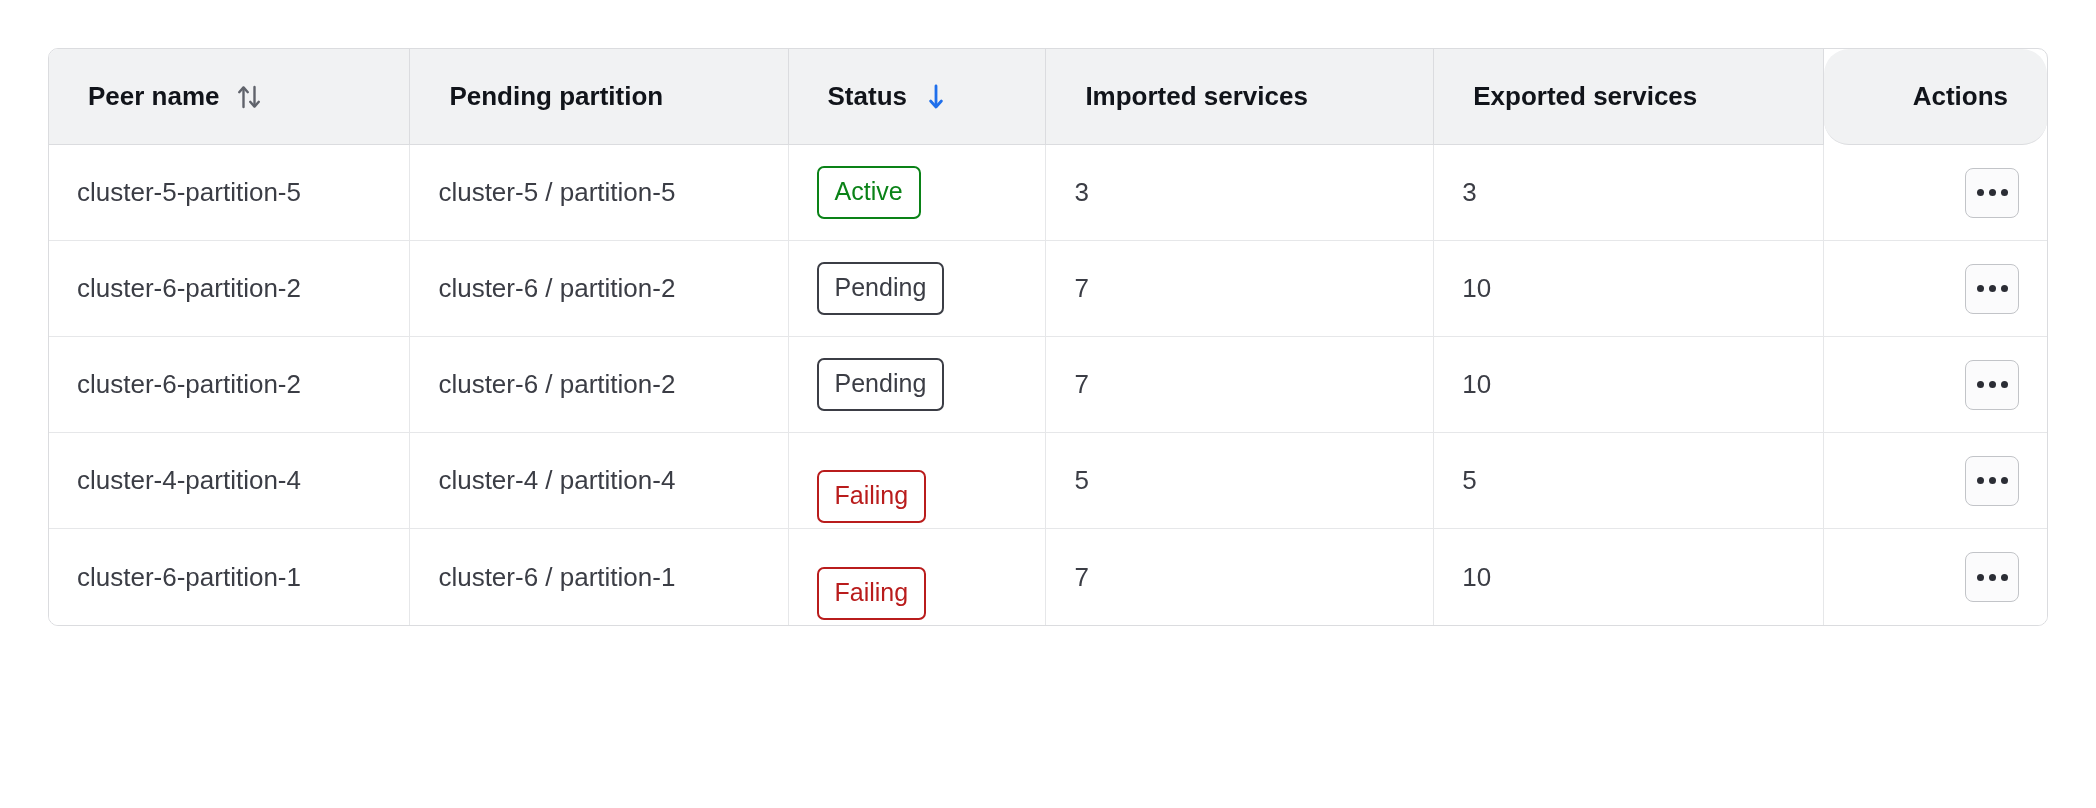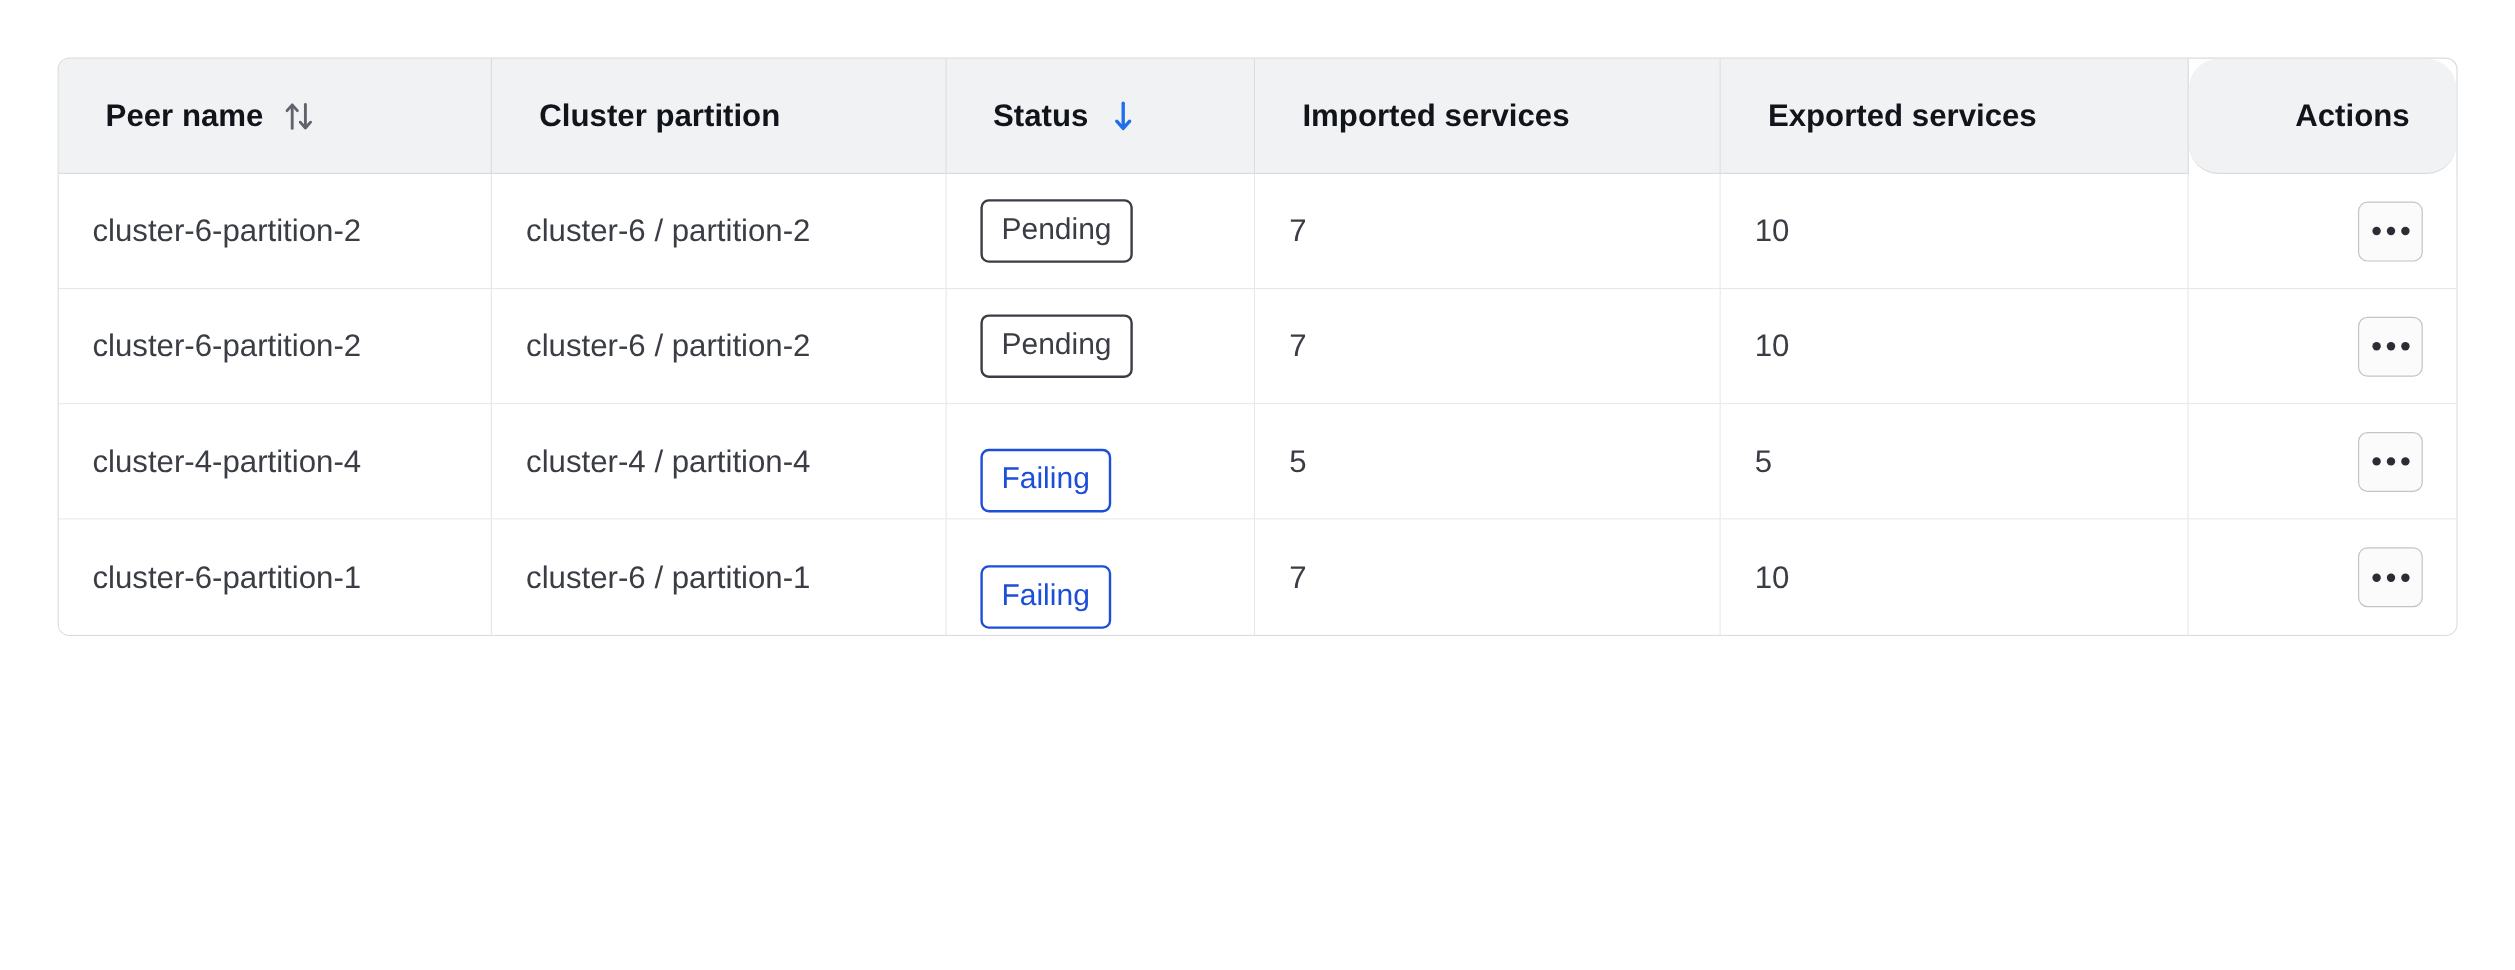--- a/index.html
+++ b/index.html
@@ -88,21 +88,21 @@
     line-height: 1;
     padding: 11px 16px 13px;
     border-radius: 7px;
     border: 2px solid currentColor;
     background: #ffffff;
     white-space: nowrap;
   }
   .badge-active   { color: #0a8217; }
   .badge-starting { color: #a737ff; }
   .badge-pending  { color: #3b3d45; }
-  .badge-failing  { color: #1d4ed8; margin-top: 32px; }
+  .badge-failing  { color: #b91c1c; margin-top: 32px; }
 
   .actions-cell { text-align: right; }
 
   .kebab-button {
     display: inline-flex;
     align-items: center;
     justify-content: center;
     width: 54px;
     height: 50px;
     border: 1px solid #c2c4c8;
@@ -140,21 +140,21 @@
                 <path d="M7.5 25 L7.5 6" stroke="#60636b" stroke-width="2.4" fill="none" stroke-linecap="round"></path>
                 <path d="M3.2 10.2 L7.5 5.4 L11.8 10.2" stroke="#60636b" stroke-width="2.4" fill="none" stroke-linecap="round" stroke-linejoin="round"></path>
                 <path d="M18.5 5 L18.5 24" stroke="#60636b" stroke-width="2.4" fill="none" stroke-linecap="round"></path>
                 <path d="M14.2 19.8 L18.5 24.6 L22.8 19.8" stroke="#60636b" stroke-width="2.4" fill="none" stroke-linecap="round" stroke-linejoin="round"></path>
               </svg>
             </span>
           </span>
         </th>
         <th>
           <span class="th-inner">
-            <span>Cluster partition</span>
+            <span>Pending partition</span>
           </span>
         </th>
         <th>
           <span class="th-inner">
             <span>Status</span>
             <span class="sort-icon">
               <svg width="26" height="30" viewBox="0 0 26 30" aria-hidden="true">
                 <path d="M13 4 L13 24" stroke="#1f6feb" stroke-width="2.8" fill="none" stroke-linecap="round"></path>
                 <path d="M7.6 19 L13 25 L18.4 19" stroke="#1f6feb" stroke-width="2.8" fill="none" stroke-linecap="round" stroke-linejoin="round"></path>
               </svg>
@@ -173,20 +173,38 @@
         </th>
         <th>
           <span class="th-inner right">
             <span>Actions</span>
           </span>
         </th>
       </tr>
     </thead>
     <tbody>
 
+      <tr>
+        <td>cluster-5-partition-5</td>
+        <td>cluster-5 / partition-5</td>
+        <td>
+          <span class="badge badge-active">Active</span>
+        </td>
+        <td>3</td>
+        <td>3</td>
+        <td class="actions-cell">
+          <button class="kebab-button">
+            <span class="kebab-dots">
+                <i></i>
+                <i></i>
+                <i></i>
+              </span>
+          </button>
+        </td>
+      </tr>
 
 
       <tr>
         <td>cluster-6-partition-2</td>
         <td>cluster-6 / partition-2</td>
         <td>
           <span class="badge badge-pending">Pending</span>
         </td>
         <td>7</td>
         <td>10</td>

